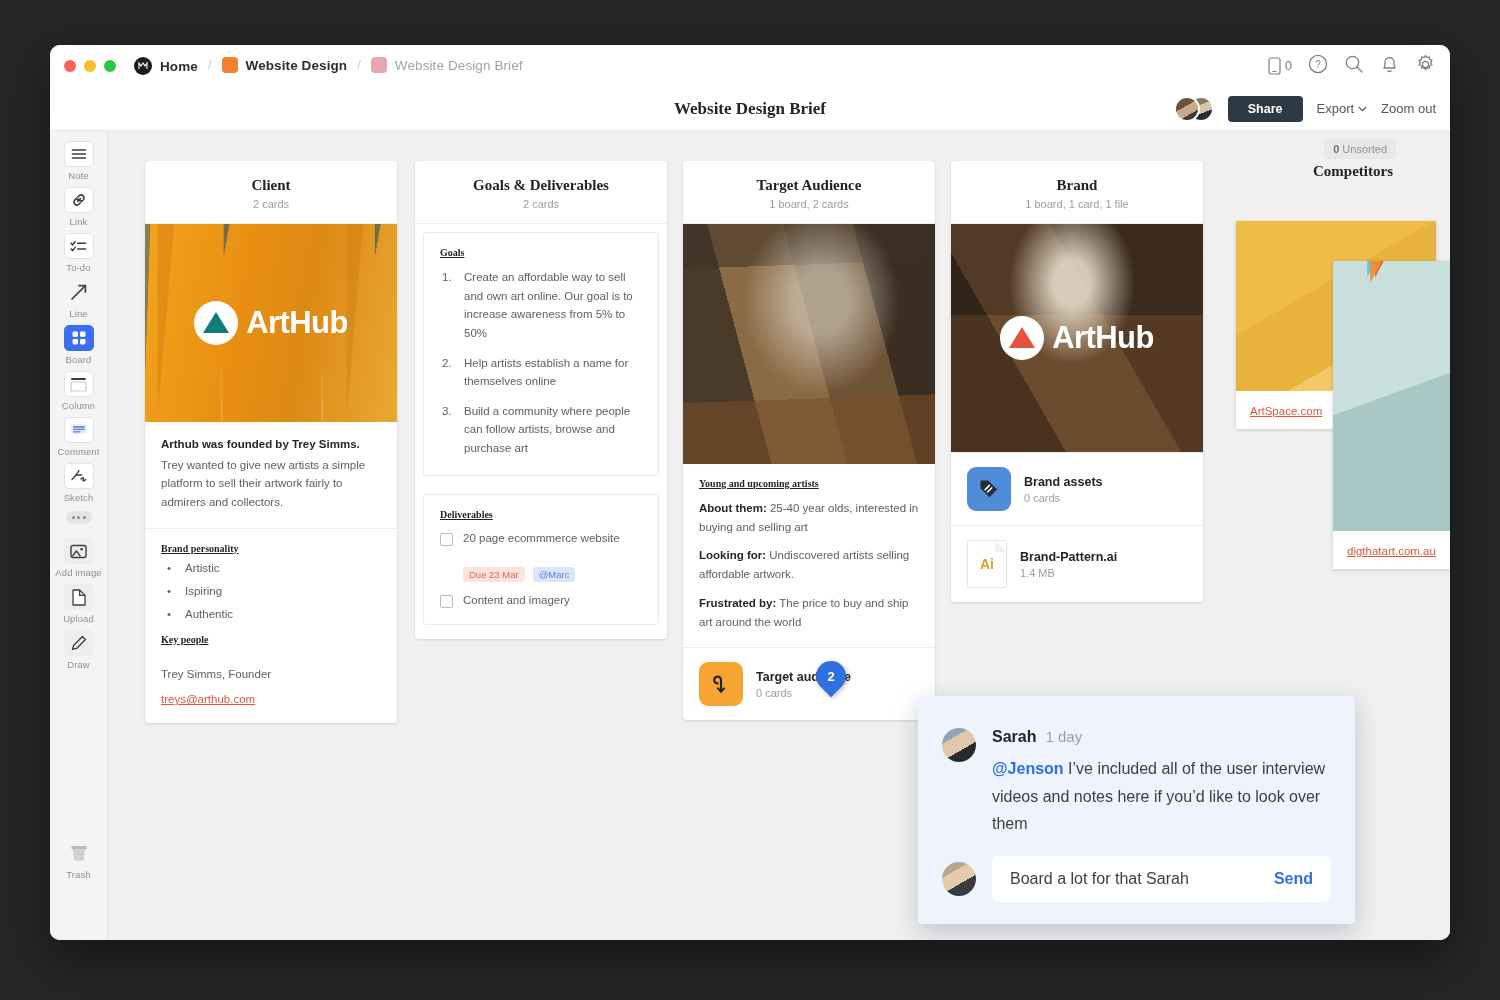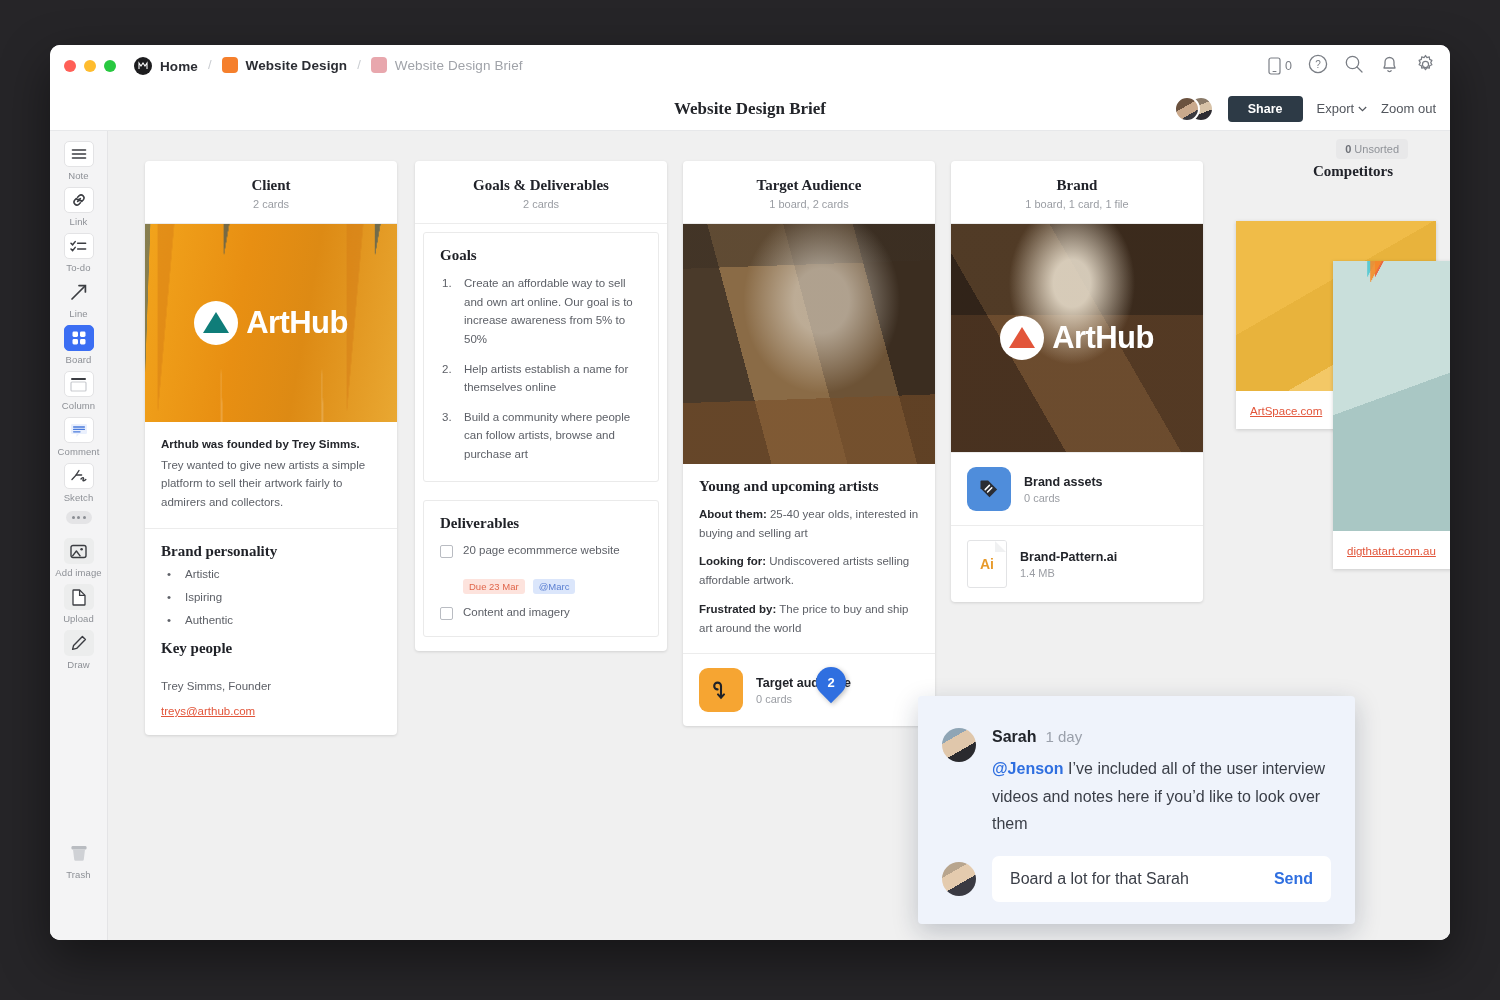--- a/index.html
+++ b/index.html
@@ -102,21 +102,21 @@
     width: 26px; height: 13px; border-radius: 7px; background: #e4e4e6;
     display:flex; align-items:center; justify-content:center; gap:2.5px;
   }
   .dots-pill i { width: 3px; height: 3px; border-radius: 50%; background: #8a8d93; display:block;}
   #trash-tool { position: absolute; bottom: 54px; }
 
   
   #canvas { position: relative; flex: 1; background: #f0f0f0; overflow: hidden; }
 
   #unsorted-badge {
-    position: absolute; right: 42px; top: 8px;
+    position: absolute; right: 54px; top: 8px;
     background: #e8e8e9; color: #8f9298; border-radius: 4px;
     font-size: 11px; padding: 4px 9px;
   }
   #unsorted-badge b { color: #6d7077; }
 
   
   .board {
     position: absolute; top: 30px; width: 252px;
     background: #fff; border-radius: 4px;
     box-shadow: 0 1px 3px rgba(0,0,0,.13);
@@ -124,21 +124,21 @@
   .board-head { text-align: center; padding: 16px 10px 13px; border-bottom: 1px solid #ececec; }
   .board-title { font-size: 15px; font-weight: bold; color: #21232a; }
   .board-sub { font-size: 11px; color: #9a9da3; margin-top: 4px; }
 
   .card-img { width: 100%; display: block; }
   .card-body { padding: 14px 16px 16px; }
   .card-sep { border-top: 1px solid #ececec; }
 
   .t-bold { font-size: 11.5px; font-weight: bold; color: #24262b; line-height: 1.55; }
   .t-norm { font-size: 11.5px; color: #5d6067; line-height: 1.62; }
-  .h-serif { font-family: "Liberation Serif", serif; font-size: 15px; font-weight: bold; color: #1f2127; }
+  .h-serif { font-family: "Liberation Serif", serif; font-size: 10px; font-weight: bold; color: #1f2127; text-decoration: underline; }
 
   ol.goals { margin: 10px 0 0 0; padding-left: 0; list-style: none; counter-reset: g; }
   ol.goals li {
     counter-increment: g; position: relative; padding-left: 24px; margin-bottom: 11px;
     font-size: 11.5px; color: #5d6067; line-height: 1.62;
   }
   ol.goals li::before { content: counter(g) "."; position: absolute; left: 2px; color: #5d6067; }
 
   ul.bul { list-style: none; margin: 8px 0 0; padding: 0; }
   ul.bul li { position: relative; padding-left: 24px; margin-bottom: 11px; font-size: 11.5px; color: #5d6067; }

